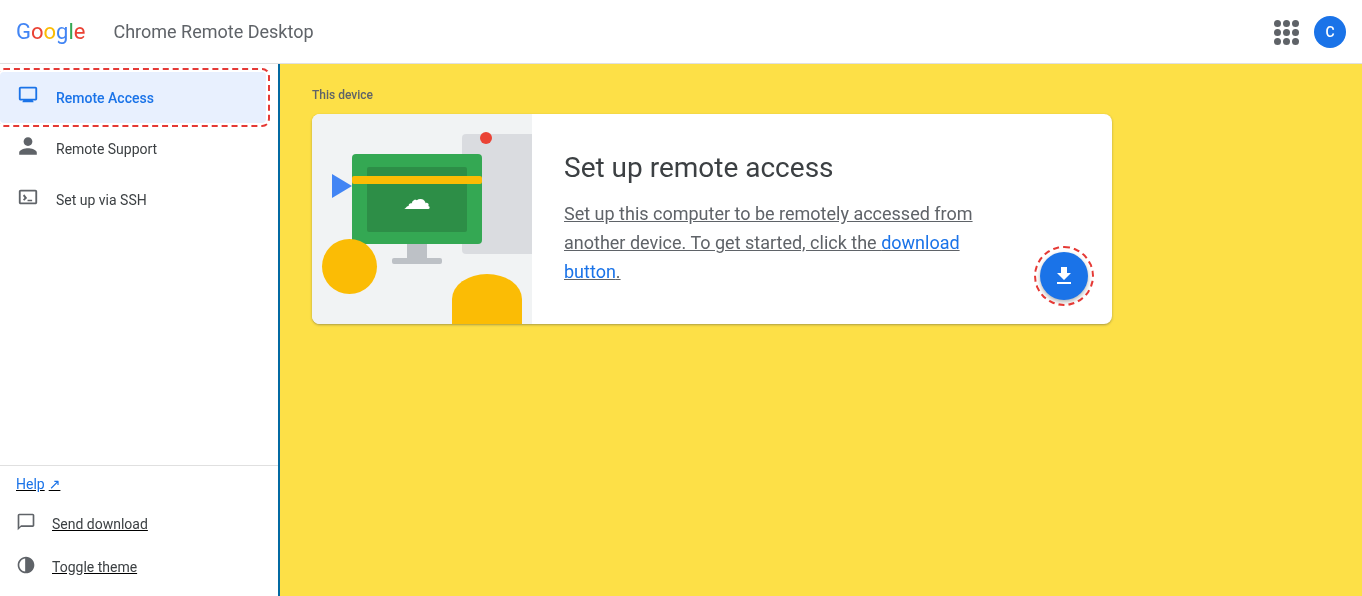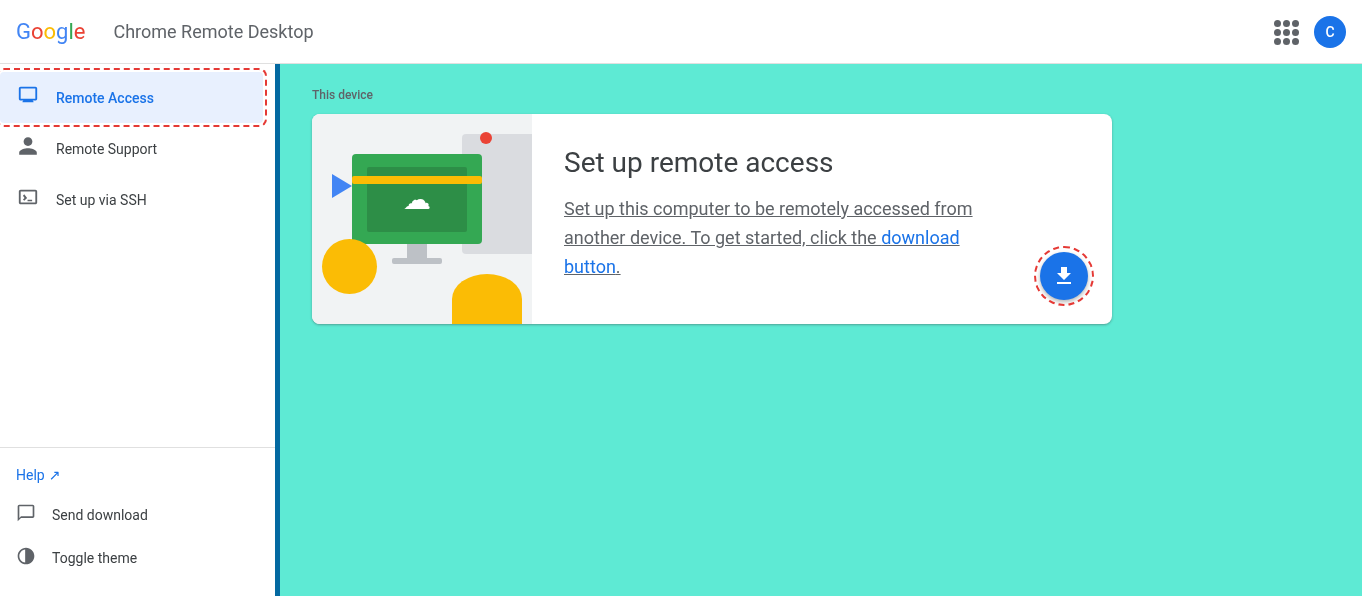--- a/index.html
+++ b/index.html
@@ -88,21 +88,21 @@
     }
 
     
     .sidebar {
       width: 280px;
       background: #fff;
       padding: 8px 0;
       display: flex;
       flex-direction: column;
       flex-shrink: 0;
-      border-right: 5px solid #0369a1;
+      border-right: 2px solid #0369a1;
     }
     .sidebar-nav {
       flex: 1;
     }
     .sidebar-item {
       display: flex;
       align-items: center;
       gap: 16px;
       padding: 12px 16px;
       cursor: pointer;
@@ -127,23 +127,24 @@
       text-align: center;
     }
     .active-highlight {
       outline: 2px dashed #e53935;
       outline-offset: 2px;
       border-radius: 4px;
     }
 
     
     .sidebar-footer {
-      padding: 9px 0;
+      padding: 0 0;
       border-top: 1px solid #e0e0e0;
       margin-top: 8px;
+      text-decoration: underline;
     }
     .sidebar-footer-item {
       display: flex;
       align-items: center;
       gap: 16px;
       padding: 10px 16px;
       cursor: pointer;
       font-size: 14px;
       color: #3c4043;
     }
@@ -159,21 +160,21 @@
     }
     .external-icon {
       font-size: 14px;
     }
 
     
     .main {
       flex: 1;
       padding: 24px 32px;
       overflow-y: auto;
-      background: #5eead4;
+      background: #fde047;
     }
     .section-label {
       font-size: 12px;
       color: #5f6368;
       margin-bottom: 12px;
       font-weight: 500;
       text-transform: none;
     }
 
     
@@ -300,20 +301,21 @@
       height: 120px;
       background: #dadce0;
       border-radius: 4px 0 0 4px;
     }
 
     .card-content {
       flex: 1;
       padding: 32px 32px 32px 32px;
       display: flex;
       flex-direction: column;
+      justify-content: center;
       position: relative;
     }
     .card-title {
       font-size: 28px;
       color: #3c4043;
       font-weight: 400;
       margin-bottom: 16px;
     }
     .card-description {
       font-size: 18px;

